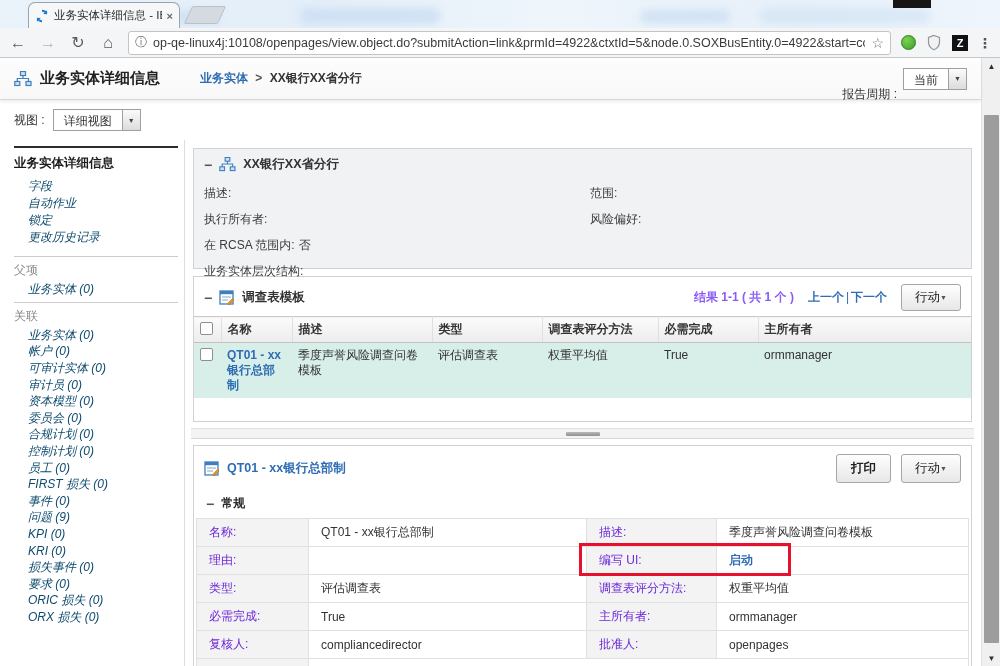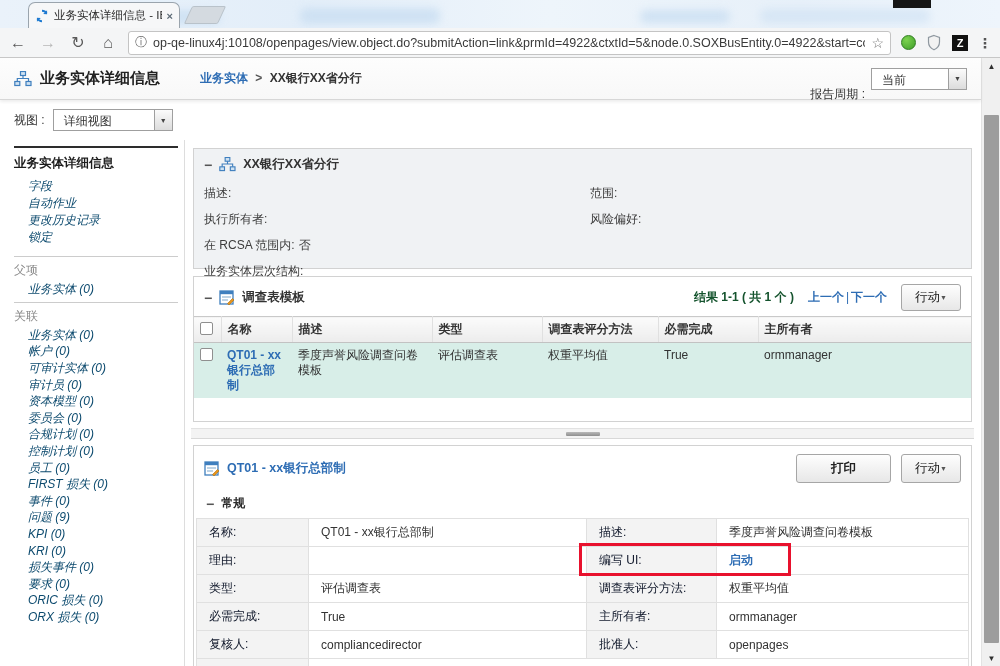--- a/index.html
+++ b/index.html
@@ -25,21 +25,21 @@
   .menu-dots { color:#555; font-size:14px; font-weight:bold; }
 
   
   .page-header { position:absolute; left:0; top:58px; width:981px; height:42px; background:linear-gradient(#fdfdfd,#f8f8f8); border-bottom:1px solid #d7d7d7; box-shadow:0 2px 3px rgba(0,0,0,.07); display:flex; align-items:center; padding:0 14px; z-index:3; }
   .pg-title { font-size:15px; font-weight:bold; color:#222; margin:0 10px 0 8px; }
   .crumb { margin-left:30px; }
   .crumb a, .link { color:#2e6db4; text-decoration:none; cursor:pointer;font-weight:bold; }
   .crumb-sep { color:#555; margin:0 4px; font-weight:bold; }
   .crumb-cur { color:#333; font-weight:bold; }
   .spacer { flex:1; }
-  .select-ctl { display:inline-flex; height:22px; border:1px solid #9f9f9f; background:#fff; align-items:stretch;gap:32px; }
+  .select-ctl { display:inline-flex; height:22px; border:1px solid #9f9f9f; background:#fff; align-items:stretch; }
   .select-ctl .val { padding:3px 10px; min-width:44px; text-align:center; }
   .select-ctl .caret-btn { width:18px; background:linear-gradient(#fbfbfb,#dcdcdc); border-left:1px solid #9f9f9f; display:flex; align-items:center; justify-content:center; font-size:7px; color:#444; }
   .rp-label { margin-right:6px; color:#333;margin-top:32px; }
 
   .view-bar { position:absolute; left:0; top:100px; width:981px; height:40px; background:#fff; display:flex; align-items:center; padding:0 14px; }
   .view-label { margin-right:8px; }
 
   
   .sidebar { position:absolute; left:0; top:140px; width:185px; bottom:0; background:#fff; border-right:1px solid #ddd; padding:6px 6px 0 14px; overflow:hidden; }
   .sb-sec-title { font-weight:bold; color:#1d1d1d; border-top:2px solid #2d2d2d; padding:7px 0 6px 0; font-size:12.5px; }
@@ -55,21 +55,21 @@
   .panel-head { display:flex; align-items:center; gap:7px; padding:7px 10px 5px 10px; }
   .collapse-ico { color:#555; font-weight:bold; font-size:14px; line-height:10px; cursor:pointer; }
   .panel-title { font-weight:bold; color:#333; font-size:12.5px; }
   .panel-title.blue { color:#2e6db4; }
   .entity-fields { display:grid; grid-template-columns:51% 49%; padding:2px 10px; }
   .efield { line-height:26px; color:#3c3c3c; white-space:nowrap; }
   .efield .val { margin-left:4px; }
 
   .panel-quest { height:146px; margin-bottom:0; display:flex; flex-direction:column; }
   .q-head-right { margin-left:auto; display:flex; align-items:center; gap:14px; }
-  .results-txt { font-weight:bold; color:#14532d; }
+  .results-txt { font-weight:bold; color:#8b5cf6; }
   .prevnext { color:#2e6db4; }
   .prevnext .pipe { color:#2e6db4; margin:0 2px; }
   .btn { display:inline-flex; align-items:center; border:1px solid #a6a6a6; border-radius:3px; background:linear-gradient(#fefefe,#e7e7e7); padding:4px 13px; color:#222; cursor:pointer; font-size:12.5px; }
   .btn .bcaret { font-size:7px; color:#555; }
   .btn.bold { font-weight:bold; }
 
   table.qtable { width:100%; border-collapse:collapse; table-layout:fixed; }
   .qtable th { background:linear-gradient(#fbfbfb,#ececec); border-top:1px solid #c9c9c9; border-bottom:1px solid #c2c2c2; border-right:1px solid #e0e0e0; text-align:left; font-weight:bold; color:#333; padding:4px 6px; height:22px; }
   .qtable th:last-child { border-right:none; }
   .qtable td { background:#d8eee8; padding:5px 6px; vertical-align:top; color:#333; line-height:15px; }
@@ -78,21 +78,21 @@
   .splitter { height:11px; background:#f3f3f3; border-top:1px solid #e2e2e2; border-bottom:1px solid #d8d8d8; margin:6px -2px 6px -2px; position:relative; cursor:row-resize; }
   .grip { position:absolute; left:50%; top:3px; transform:translateX(-50%); width:34px; height:4px; background:linear-gradient(#b9b9b9,#8f8f8f); border-radius:1px; }
 
   .panel-detail { min-height:228px; padding-bottom:2px; }
   .detail-head { display:flex; align-items:center; gap:7px; padding:8px 10px 6px 10px; }
   .detail-head .hbtns { margin-left:auto; display:flex; gap:10px; }
   .sec-head { display:flex; align-items:center; gap:7px; padding:6px 10px 6px 12px; font-weight:bold; color:#2d2d2d; }
   .dwrap { position:relative; padding:0 2px 0 2px; }
   table.dtable { width:100%; border-collapse:collapse; table-layout:fixed; }
   .dtable td { border:1px solid #e0e0e0; height:28px; padding:4px 12px; vertical-align:middle; }
-  .dtable td.lbl { background:#f3f3f3; color:#0f172a; }
+  .dtable td.lbl { background:#f3f3f3; color:#6d28d9; }
   .dtable td.val { background:#fff; color:#333; }
   .redbox { position:absolute; left:385px; top:25px; width:212px; height:33px; border:3px solid #e8112d; pointer-events:none; z-index:5; }
 
   
   .pscroll { position:absolute; right:0; top:58px; width:19px; bottom:0; background:#f0f0f0; border-left:1px solid #e3e3e3; }
   .pscroll .arr { position:absolute; left:0; width:19px; height:16px; display:flex; align-items:center; justify-content:center; font-size:8px; color:#2f2f2f; }
   .pscroll .arr.up { top:0; }
   .pscroll .arr.dn { bottom:0; }
   .pscroll .thumb { position:absolute; left:2px; top:57px; width:15px; height:528px; background:#9d9d9d; border-radius:1px; }
 
@@ -164,22 +164,22 @@
   <span class="select-ctl">
     <span class="val">详细视图</span>
     <span class="caret-btn">▼</span>
   </span>
 </div>
 
 <div class="sidebar">
   <div class="sb-sec-title">业务实体详细信息</div>
   <div class="sb-item">字段</div>
   <div class="sb-item">自动作业</div>
+  <div class="sb-item">锁定</div>
   <div class="sb-item">更改历史记录</div>
-  <div class="sb-item">锁定</div>
   <div style="height:6px"></div>
   <div class="sb-group">父项</div>
   <div class="sb-item">业务实体 (0)</div>
   <div class="sb-group">关联</div>
   <div class="sb-items-list">
     <div class="sb-item">业务实体 (0)</div>
     <div class="sb-item">帐户 (0)</div>
     <div class="sb-item">可审计实体 (0)</div>
     <div class="sb-item">审计员 (0)</div>
     <div class="sb-item">资本模型 (0)</div>
@@ -286,21 +286,21 @@
   <div class="panel panel-detail">
     <div class="detail-head">
       <svg width="16" height="16" viewBox="0 0 16 16">
         <rect x="1" y="1" width="13" height="13" fill="#fff" stroke="#3f7fbe" stroke-width="1.3"></rect>
         <rect x="1" y="1" width="13" height="3.2" fill="#3f7fbe"></rect>
         <path d="M3 7 H12 M3 10 H9" stroke="#7fa8cc" stroke-width="1.2"></path>
         <path d="M8.5 13.5 L13.5 8.5 L15 10 L10 15 Z" fill="#e8951c" stroke="#b06f0e" stroke-width="0.6"></path>
       </svg>
       <span class="panel-title blue">QT01 - xx银行总部制</span>
       <span class="hbtns">
-        <span class="btn bold" style="padding:5px 34px">
+        <span class="btn bold" style="padding:5px 14px">
             <span>打印</span>
           </span>
         <span class="btn" style="padding:5px 13px">
           <span>行动</span>
             <span class="bcaret">▼</span>
         </span>
       </span>
     </div>
     <div class="sec-head">
       <span class="collapse-ico">−</span>

